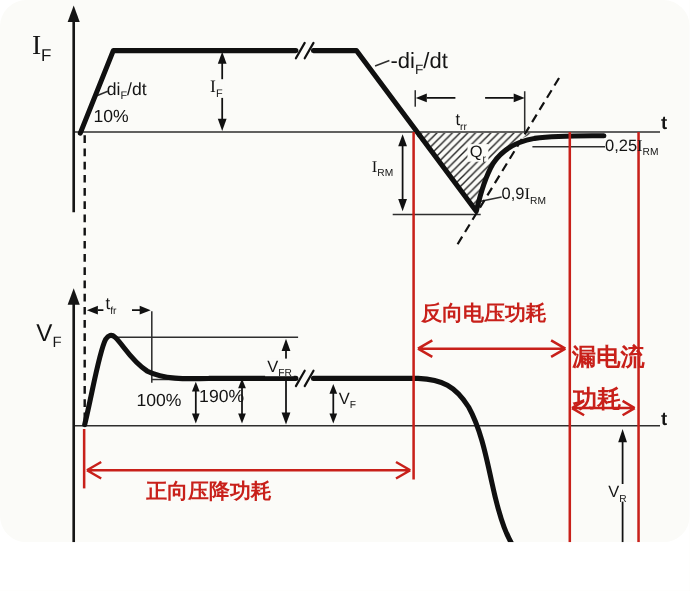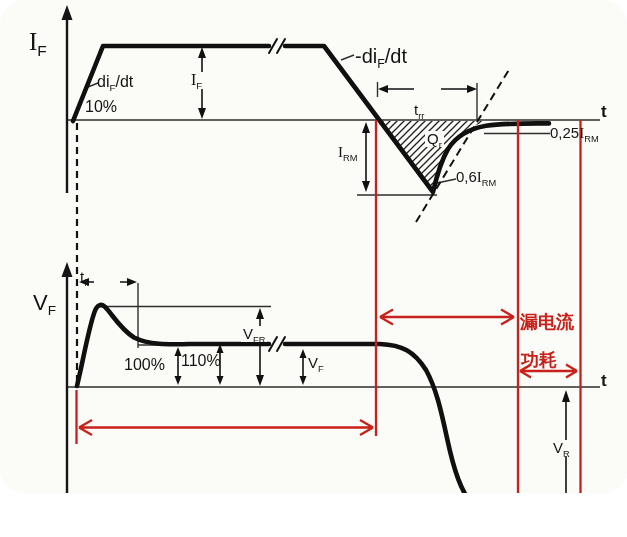--- a/index.html
+++ b/index.html
@@ -8,21 +8,21 @@
   .stage svg{position:absolute;left:0;top:0;}
   .lbl{position:absolute;color:#141414;font-size:15px;line-height:1.05;white-space:nowrap;}
   .lbl sub{font-size:0.62em;line-height:0;}
   .i-serif .b{font-family:"Liberation Serif",serif;}
   .wbg{background:#fbfbf8;padding:0 2px;}
   .axis-t{font-weight:700;font-size:17px;}
   .big{font-size:25px;}
   .big2{font-size:22px;}
   .red{color:#c8201a;font-weight:700;}
   .cn{font-size:19px;letter-spacing:0px;}
-  .cn2{font-size:18px;}
+  .cn2{font-size:22px;}
 </style>
 </head>
 <body>
 
 <div class="stage">
 
 <svg width="627" height="537" viewBox="0 0 627 537">
   <defs>
     <pattern id="hatch" width="7" height="7" patternUnits="userSpaceOnUse">
       <path d="M0,7 L7,0" stroke="#222" stroke-width="1.3"></path>
@@ -127,29 +127,31 @@
 </svg>
 
 <div class="lbl big i-serif" style="left:29px;top:28px;"><span class="b">I</span><sub>F</sub></div>
 <div class="lbl" style="left:97px;top:74px;font-size:16px;"><span class="b">di</span><sub>F</sub><span>/dt</span></div>
 <div class="lbl" style="left:85px;top:99px;font-size:16px;"><span>10%</span></div>
 <div class="lbl i-serif wbg" style="left:189px;top:72px;font-size:16px;"><span class="b">I</span><sub>F</sub></div>
 <div class="lbl" style="left:355px;top:46px;font-size:20px;"><span class="b">-di</span><sub>F</sub><span>/dt</span></div>
 <div class="lbl" style="left:414px;top:78px;margin-top:24px;"><span class="b">t</span><sub>rr</sub></div>
 <div class="lbl wbg" style="left:425px;top:131px;"><span class="b">Q</span><sub>r</sub></div>
 <div class="lbl i-serif" style="left:338px;top:144px;"><span class="b">I</span><sub>RM</sub></div>
-<div class="lbl i-serif" style="left:456px;top:169px;"><span>0,6</span><span class="b">I</span><sub>RM</sub></div>
+<div class="lbl i-serif" style="left:456px;top:169px;"><span>0,9</span><span class="b">I</span><sub>RM</sub></div>
 <div class="lbl i-serif" style="left:550px;top:125px;"><span>0,25</span><span class="b">I</span><sub>RM</sub></div>
 <div class="lbl axis-t" style="left:601px;top:103px;"><span>t</span></div>
 
 <div class="lbl big2" style="left:33px;top:291px;"><span class="b">V</span><sub>F</sub></div>
-<div class="lbl" style="left:80px;top:269px;"><span class="b">t</span><sub>fr</sub></div>
+<div class="lbl" style="left:96px;top:269px;"><span class="b">t</span><sub>fr</sub></div>
 <div class="lbl wbg" style="left:241px;top:326px;"><span class="b">V</span><sub>FR</sub></div>
 <div class="lbl" style="left:124px;top:357px;font-size:16px;"><span>100%</span></div>
-<div class="lbl" style="left:181px;top:353px;font-size:16px;"><span>110%</span></div>
+<div class="lbl" style="left:181px;top:353px;font-size:16px;"><span>190%</span></div>
 <div class="lbl" style="left:308px;top:355px;"><span class="b">V</span><sub>F</sub></div>
 <div class="lbl axis-t" style="left:601px;top:372px;"><span>t</span></div>
 <div class="lbl wbg" style="left:551px;top:440px;"><span class="b">V</span><sub>R</sub></div>
 
+<div class="lbl red cn" style="left:133px;top:438px;"><span>正向压降功耗</span></div>
+<div class="lbl red cn" style="left:383px;top:276px;"><span>反向电压功耗</span></div>
 <div class="lbl red cn2" style="left:520px;top:313px;"><span>漏电流</span></div>
 <div class="lbl red cn2" style="left:521px;top:324px;margin-top:27px;"><span>功耗</span></div>
 
 </div>
 
 </body></html>

